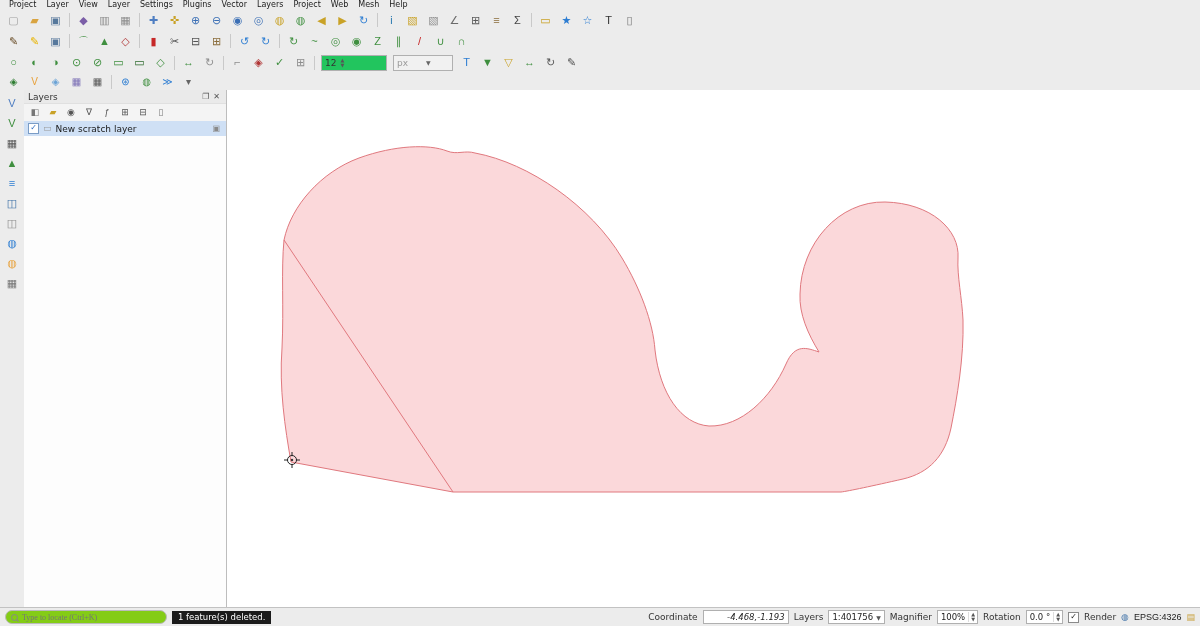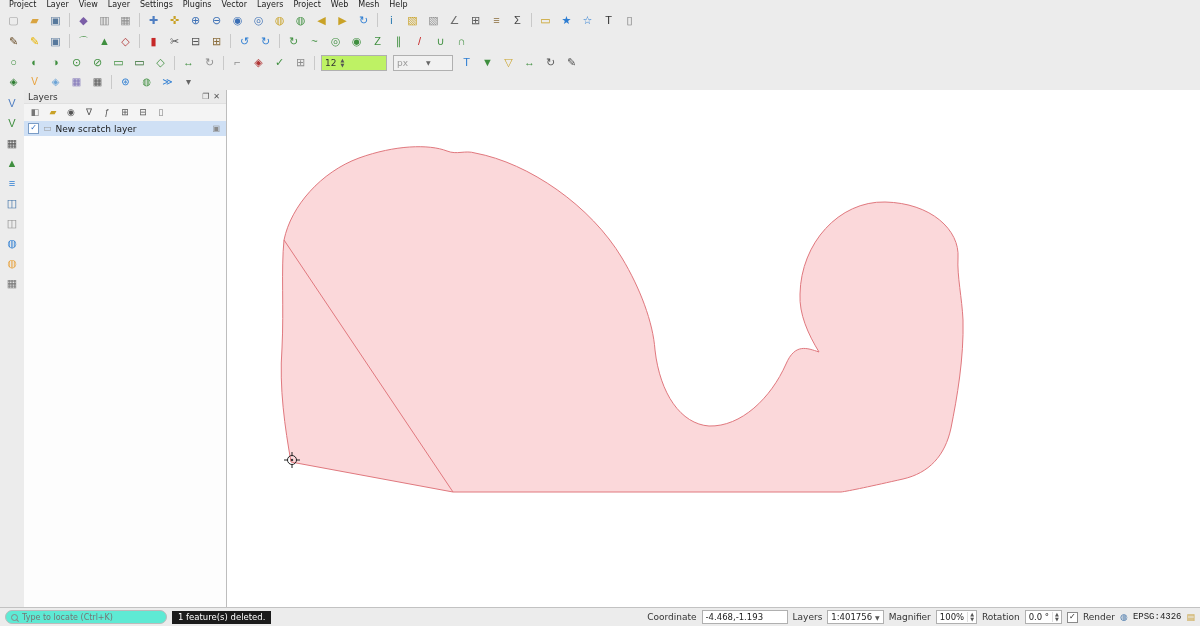--- a/index.html
+++ b/index.html
@@ -14,21 +14,21 @@
     font-size:8px;color:#1a1a1a;overflow:hidden;}
   .menubar .menu-item{padding:0 5px;line-height:10px;white-space:nowrap;}
   
   .toolbar{position:absolute;left:0;right:0;background:#ececec;display:flex;align-items:center;
     padding-left:3px;border-bottom:1px solid #e2e2e2;}
   .tb-group{display:flex;align-items:center;}
   .tb-btn{width:19px;height:17px;margin:0 1px;border:1px solid transparent;background:transparent;
     border-radius:2px;display:flex;align-items:center;justify-content:center;padding:0;cursor:default;}
   .tb-glyph{font-size:11px;line-height:1;}
   .tb-sep{width:1px;height:14px;background:#c9c9c9;margin:0 3px;display:inline-block;}
-  .combo{height:14px;background:#bef264;border:1px solid #b0b0b0;font-size:9px;display:flex;
+  .combo{height:14px;background:#22c55e;border:1px solid #b0b0b0;font-size:9px;display:flex;
     align-items:center;padding:0 3px;margin:0 3px;color:#333;}
   .combo.disabled{background:#f1f1f1;color:#9a9a9a;}
   .combo .arrow{font-size:6px;color:#666;margin-left:4px;}
   .combo .spin-col{display:flex;flex-direction:column;font-size:5px;line-height:5px;color:#555;margin-left:4px;}
   
   .dock{position:absolute;left:0;top:90px;width:24px;bottom:18px;background:#ececec;
     border-right:1px solid #d2d2d2;display:flex;flex-direction:column;align-items:center;padding-top:4px;}
   .dock .tb-btn{width:20px;height:19px;margin:0 0 1px 0;}
   
   .panel{position:absolute;left:24px;top:90px;width:202px;bottom:18px;background:#f2f2f2;
@@ -49,33 +49,33 @@
   .cb.checked::after{content:"✓";}
   .layer-icon{font-size:9px;color:#9a9a9a;line-height:1;}
   .layer-badge{margin-left:auto;font-size:8px;color:#8a8a8a;border:none;background:none;padding:0 2px;}
   
   .map{position:absolute;left:226px;top:90px;right:0;bottom:18px;background:#fff;border-left:1px solid #bdbdbd;}
   .map svg{position:absolute;inset:0;}
   
   .statusbar{position:absolute;left:0;right:0;bottom:0;height:18px;background:#ececec;
     border-top:1px solid #c2c2c2;display:flex;align-items:center;font-size:9px;color:#333;
     padding:0 5px;gap:5px;white-space:nowrap;}
-  .locate{width:150px;height:12px;background:#5eead4;border:1px solid #bbb;border-radius:7px;
-    display:flex;align-items:center;padding:0 5px;gap:4px;flex:none;}
+  .locate{width:150px;height:12px;background:#84cc16;border:1px solid #bbb;border-radius:7px;
+    display:flex;align-items:center;padding:0 5px;gap:4px;flex:none;font-family:Liberation Serif, serif;}
   .locate input{border:none;background:transparent;outline:none;font-size:8px;color:#555;
     width:100%;font-family:inherit;padding:0;}
   .mag-icon{width:5px;height:5px;border:1px solid #888;border-radius:50%;position:relative;flex:none;}
   .mag-icon::after{content:"";position:absolute;width:3px;height:1px;background:#888;
     transform:rotate(45deg);right:-2px;bottom:-1px;}
   .msg-badge{background:#1b1b1b;color:#fff;padding:1px 6px;font-size:8.5px;line-height:11px;}
   .sb-spacer{flex:1;}
   .sb-label{color:#333;}
   .sb-input{height:12px;background:#fff;border:1px solid #b0b0b0;font-size:8.5px;padding:0 3px;
     font-family:inherit;color:#222;}
-  .sb-input.coord{width:78px;text-align:left;}
+  .sb-input.coord{width:78px;text-align:right;font-style:italic;}
   .sb-combo{display:flex;align-items:center;height:12px;border:1px solid #b0b0b0;background:#fff;
     font-size:8.5px;padding:0 3px;color:#222;}
   .sb-combo .arrow{font-size:6px;color:#555;margin-left:3px;}
   .spinbox{display:flex;align-items:center;height:12px;border:1px solid #b0b0b0;background:#fff;
     font-size:8.5px;padding:0 0 0 3px;color:#222;}
   .spinbox .spin-col{display:flex;flex-direction:column;font-size:5px;line-height:5px;color:#555;
     padding:0 2px;border-left:1px solid #ddd;margin-left:3px;}
   .render-cb{width:9px;height:9px;border:1px solid #8a8a8a;background:#fff;font-size:8px;
     line-height:8px;text-align:center;color:#222;flex:none;}
   .render-cb.checked::after{content:"✓";}
@@ -533,16 +533,16 @@
     <span class="spin-col">
         <span>▲</span>
         <span>▼</span>
       </span>
   </div>
 
   <span class="render-cb checked"></span>
   <span class="sb-label">Render</span>
 
   <span class="crs-icon">◍</span>
-  <button style="border:none;background:none;font-size:9px;padding:0;color:#222;font-family:Liberation Mono, monospace;">EPSG:4326</button>
+  <button style="border:none;background:none;font-size:9px;padding:0;color:#222;font-family:Liberation Sans, sans-serif;">EPSG:4326</button>
 
   <span class="bubble-icon">▤</span>
 </div>
 
 </body></html>

